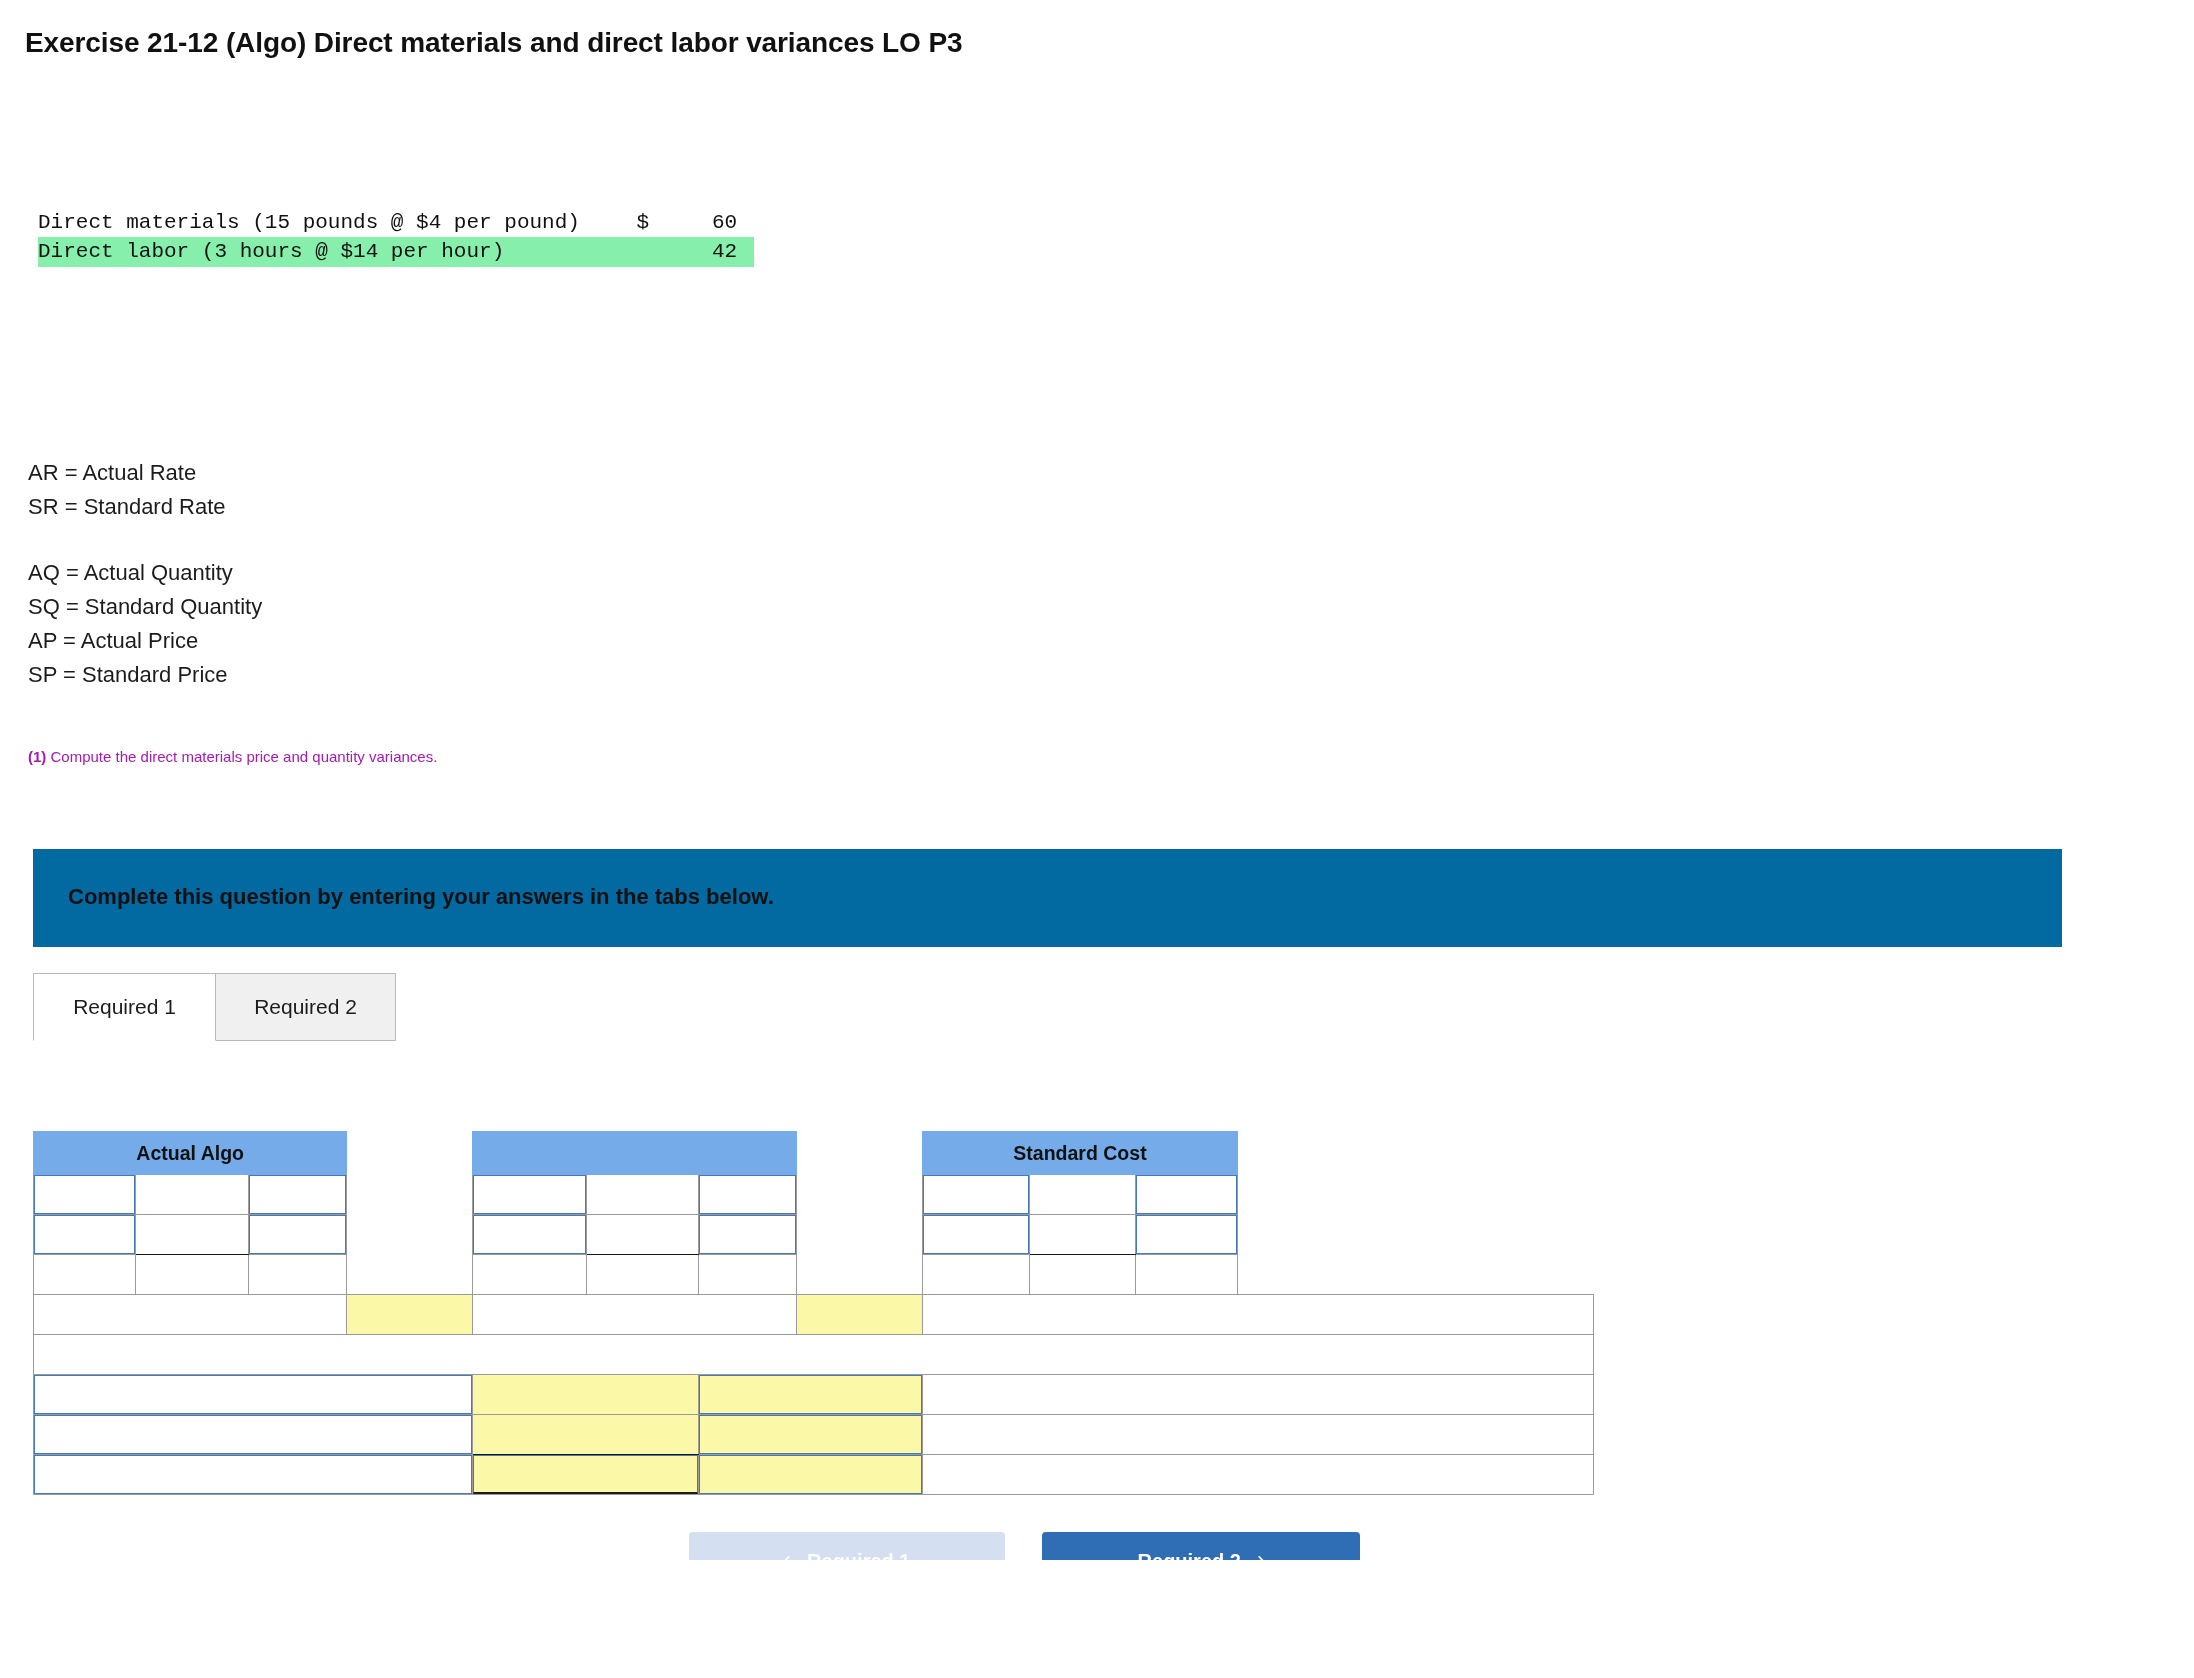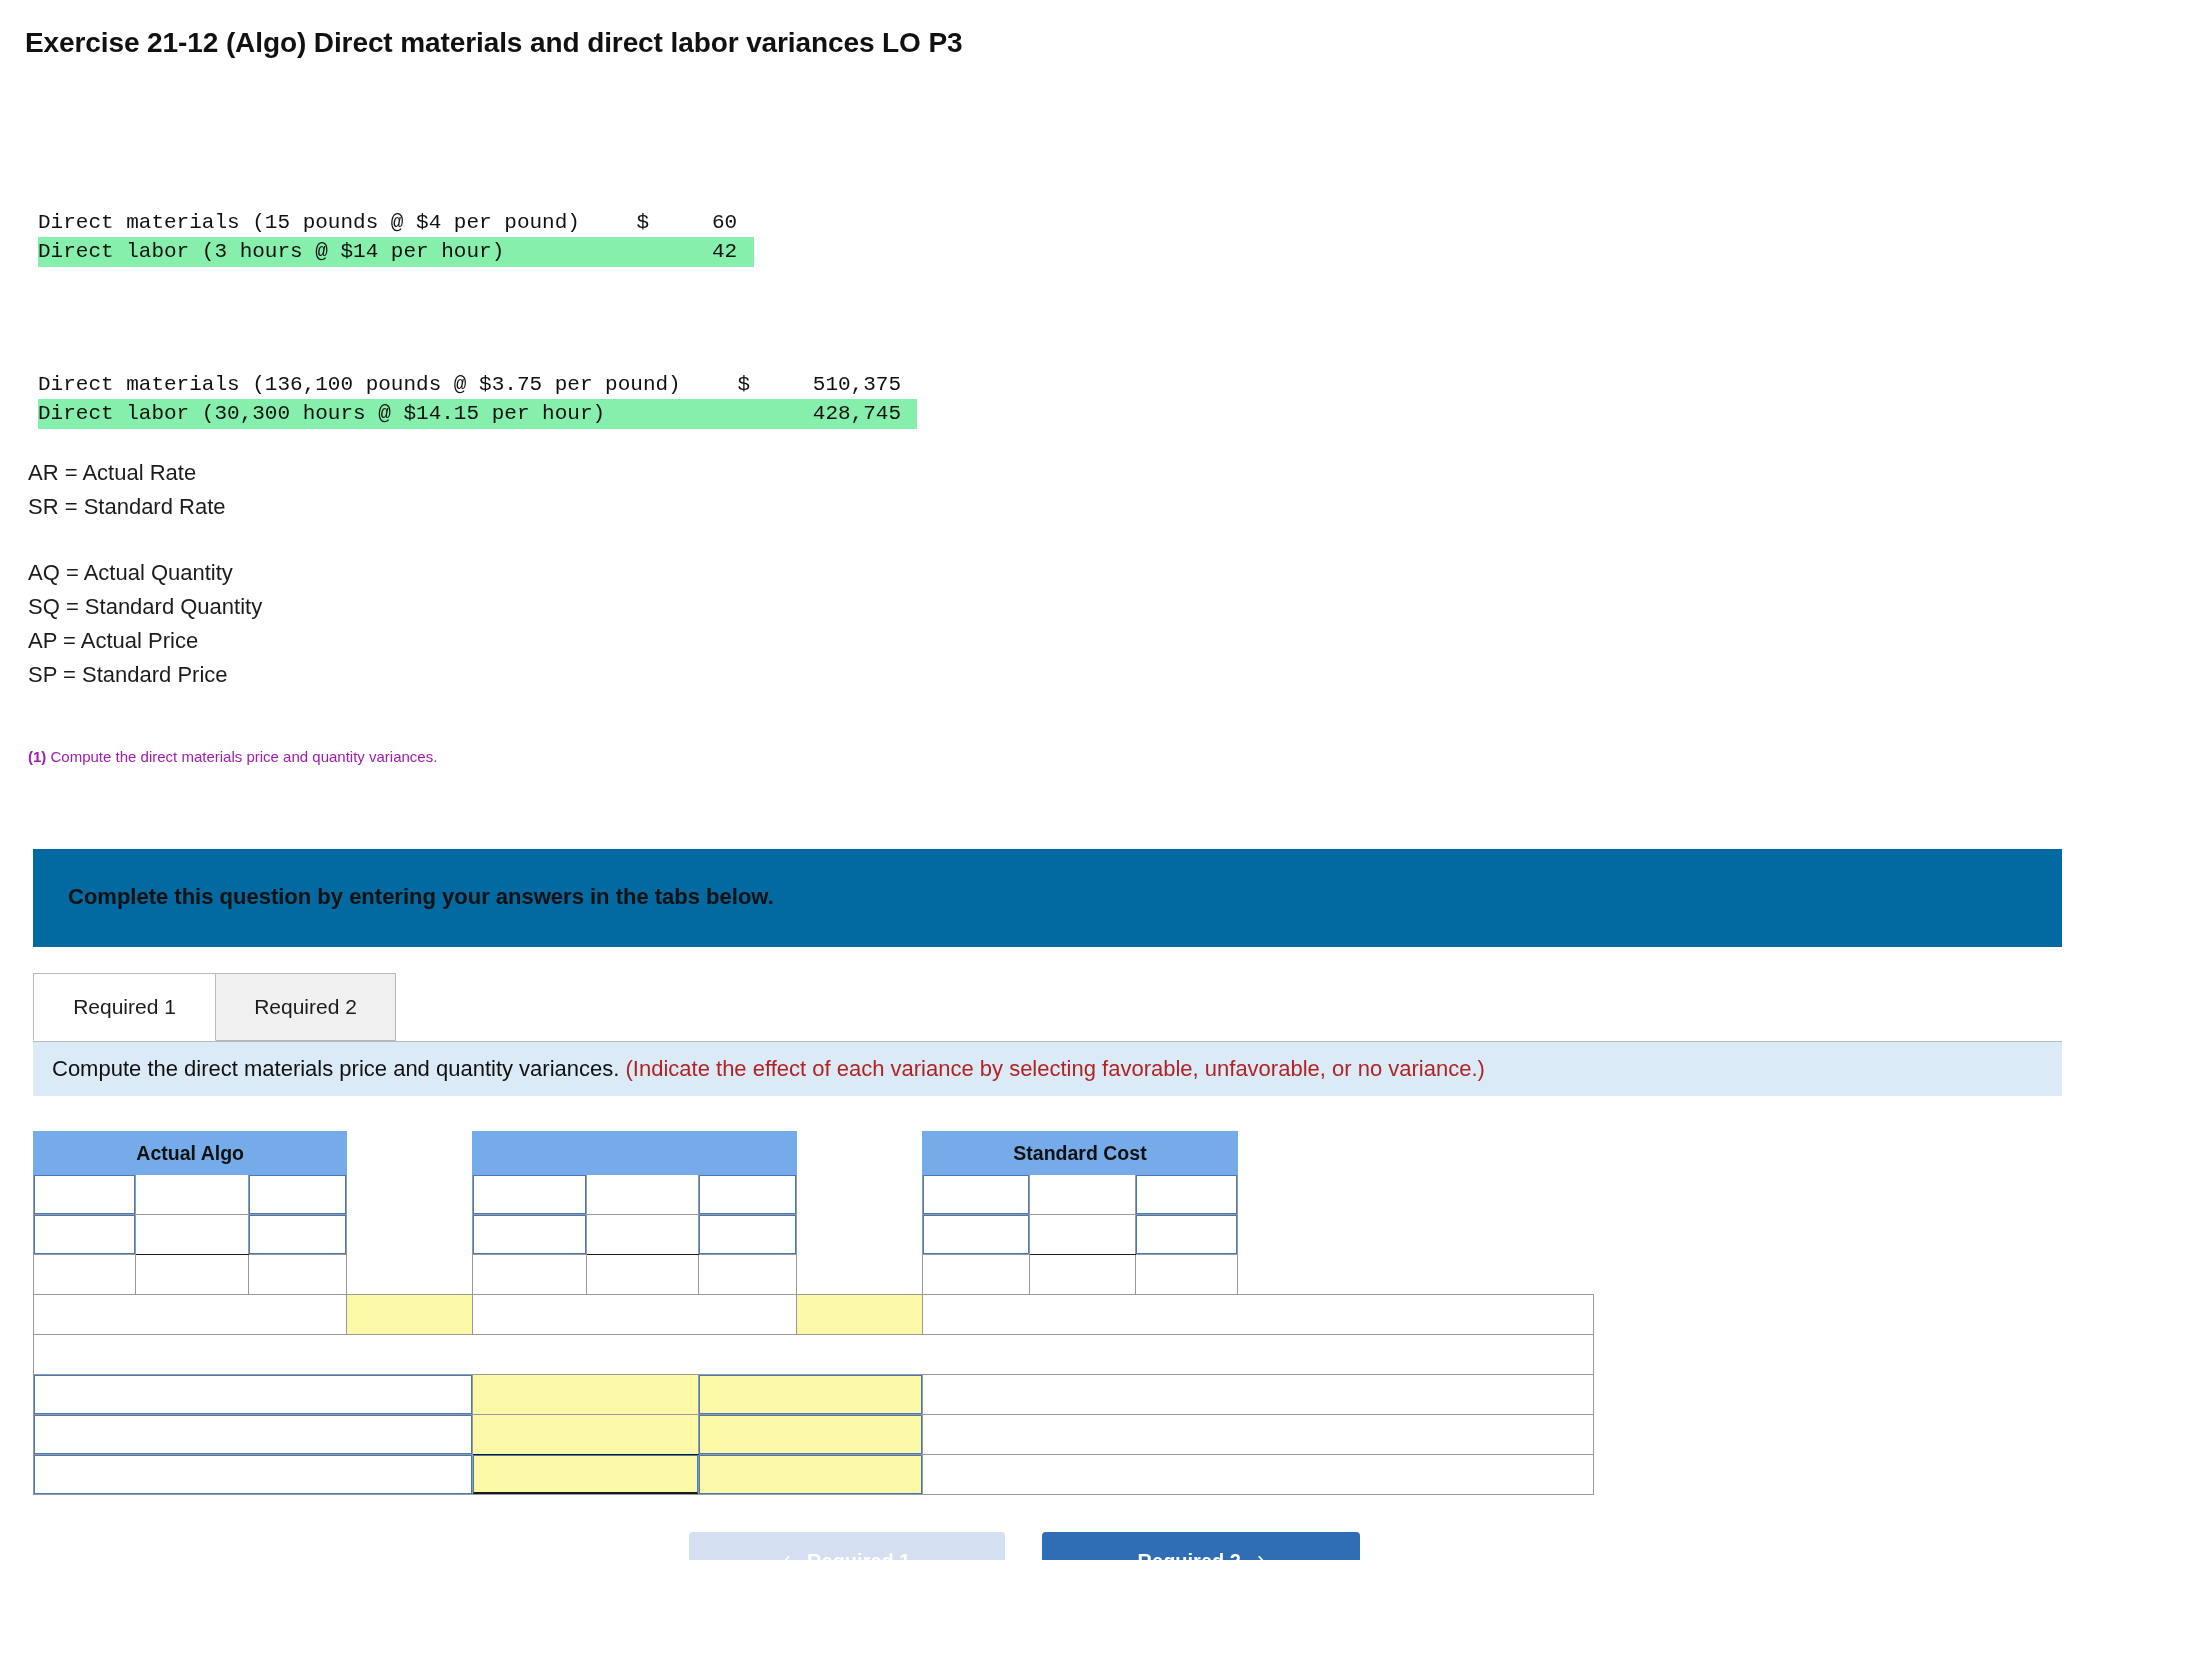--- a/index.html
+++ b/index.html
@@ -283,34 +283,20 @@
     </tr>
     <tr class="zebra">
       <td class="lbl">Direct labor (3 hours @ $14 per hour)</td>
       <td class="cur"></td>
       <td class="amt">42</td>
     </tr>
   </tbody>
     </table>
 
 
-  <table class="mono-table" id="mono-actual">
-    <tbody>
-        <tr>
-      <td class="lbl">Direct materials (136,100 pounds @ $3.75 per pound)</td>
-      <td class="cur">$</td>
-      <td class="amt">510,375</td>
-    </tr>
-    <tr class="zebra">
-      <td class="lbl">Direct labor (30,300 hours @ $14.15 per hour)</td>
-      <td class="cur"></td>
-      <td class="amt">428,745</td>
-    </tr>
-  </tbody>
-    </table>
 
   <div class="defs" id="defs-rate">
     <div>AR = Actual Rate</div>
     <div>SR = Standard Rate</div>
   </div>
 
   <div class="defs" id="defs-qty">
     <div>AQ = Actual Quantity</div>
     <div>SQ = Standard Quantity</div>
     <div>AP = Actual Price</div>
@@ -327,26 +313,20 @@
 
   <div class="tabbar">
     <div class="tab active">
       <span>Required 1</span>
     </div>
     <div class="tab inactive">
       <span>Required 2</span>
     </div>
   </div>
 
-  <div class="blue-strip">
-    <div class="blue-strip-text">
-      <span>Compute the direct materials price and quantity variances.</span>
-      <span class="red">(Indicate the effect of each variance by selecting favorable, unfavorable, or no variance.)</span>
-    </div>
-  </div>
 
   <div class="grid">
     <table>
       <colgroup>
         <col style="width:101px">
           <col style="width:112px">
           <col style="width:98px">
         <col style="width:11.3px">
         <col style="width:102px">
         <col style="width:11.3px">

